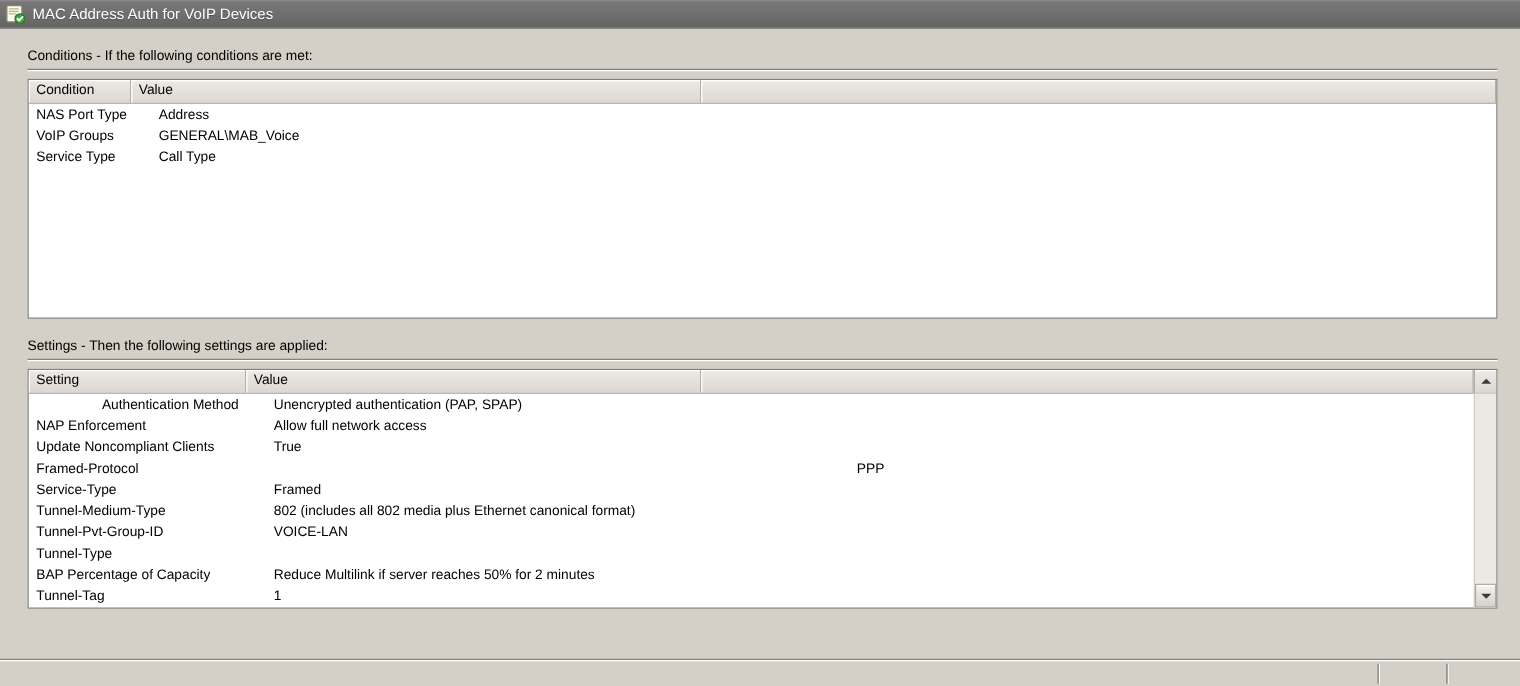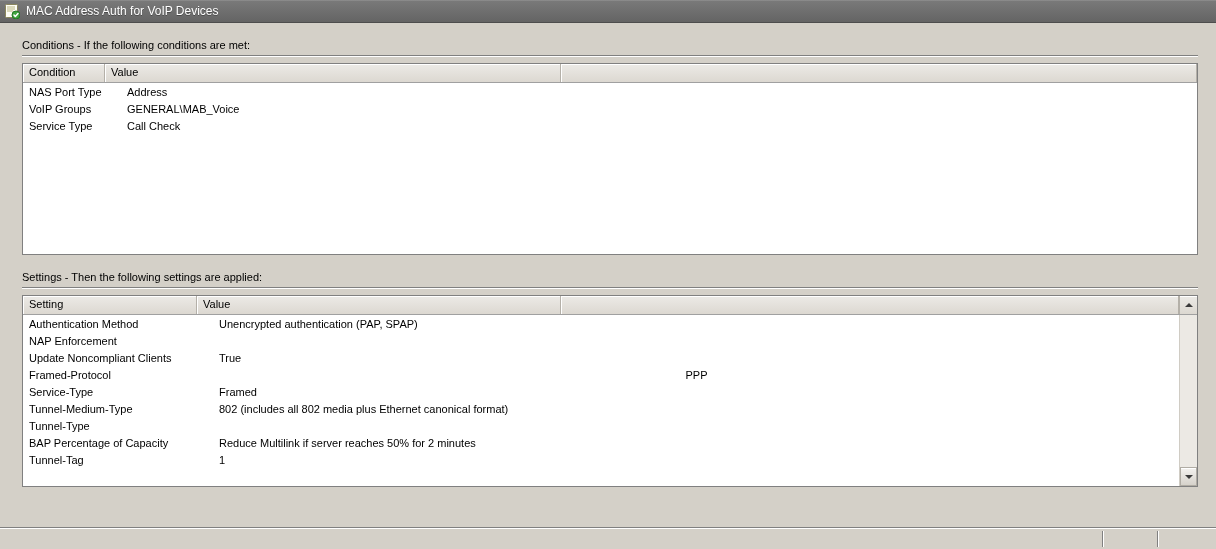--- a/index.html
+++ b/index.html
@@ -199,21 +199,21 @@
         <div class="grid-row">
           <div class="cell" style="width: 82px;">NAS Port Type</div>
           <div class="cell" style="width: 456px;">Address</div>
         </div>
         <div class="grid-row">
           <div class="cell" style="width: 82px;">VoIP Groups</div>
           <div class="cell" style="width: 456px;">GENERAL\MAB_Voice</div>
         </div>
         <div class="grid-row">
           <div class="cell" style="width: 82px;">Service Type</div>
-          <div class="cell" style="width: 456px;">Call Check</div>
+          <div class="cell" style="width: 456px;">Call Type</div>
         </div>
       </div>
   </div>
 
   <div class="section-label">Settings - Then the following settings are applied:</div>
   <div class="section-rule"></div>
 
   <div class="grid-shell settings">
     <div class="grid-header">
       <div class="col" id="set-col0" style="width: 174px;">
@@ -222,41 +222,46 @@
       <div class="col" id="set-col1" style="width: 364px;">
           <span>Value</span>
         </div>
       <div class="col last"></div>
       <div class="scroll-btn">
           <div class="arrow-up"></div>
         </div>
     </div>
     <div class="grid-body" id="set-body" style="margin-right:17px;">
         <div class="grid-row">
-          <div class="cell" style="width: 174px;">Authentication Method</div>
+          <div class="cell" style="width: 174px; text-align: right;">Authentication Method</div>
           <div class="cell" style="flex: 1 1 0%;">Unencrypted authentication (PAP, SPAP)</div>
         </div>
         <div class="grid-row">
           <div class="cell" style="width: 174px;">NAP Enforcement</div>
+          <div class="cell" style="flex: 1 1 0%;">Allow full network access</div>
         </div>
         <div class="grid-row">
           <div class="cell" style="width: 174px;">Update Noncompliant Clients</div>
           <div class="cell" style="flex: 1 1 0%;">True</div>
         </div>
         <div class="grid-row">
           <div class="cell" style="width: 174px;">Framed-Protocol</div>
           <div class="cell" style="flex: 1 1 0%; text-align: center;">PPP</div>
         </div>
         <div class="grid-row">
           <div class="cell" style="width: 174px;">Service-Type</div>
           <div class="cell" style="flex: 1 1 0%;">Framed</div>
         </div>
         <div class="grid-row">
           <div class="cell" style="width: 174px;">Tunnel-Medium-Type</div>
           <div class="cell" style="flex: 1 1 0%;">802 (includes all 802 media plus Ethernet canonical format)</div>
+        </div>
+        <div class="grid-row">
+          <div class="cell" style="width: 174px;">Tunnel-Pvt-Group-ID</div>
+          <div class="cell" style="flex: 1 1 0%;">VOICE-LAN</div>
         </div>
         <div class="grid-row">
           <div class="cell" style="width: 174px;">Tunnel-Type</div>
         </div>
         <div class="grid-row">
           <div class="cell" style="width: 174px;">BAP Percentage of Capacity</div>
           <div class="cell" style="flex: 1 1 0%;">Reduce Multilink if server reaches 50% for 2 minutes</div>
         </div>
         <div class="grid-row">
           <div class="cell" style="width: 174px;">Tunnel-Tag</div>

